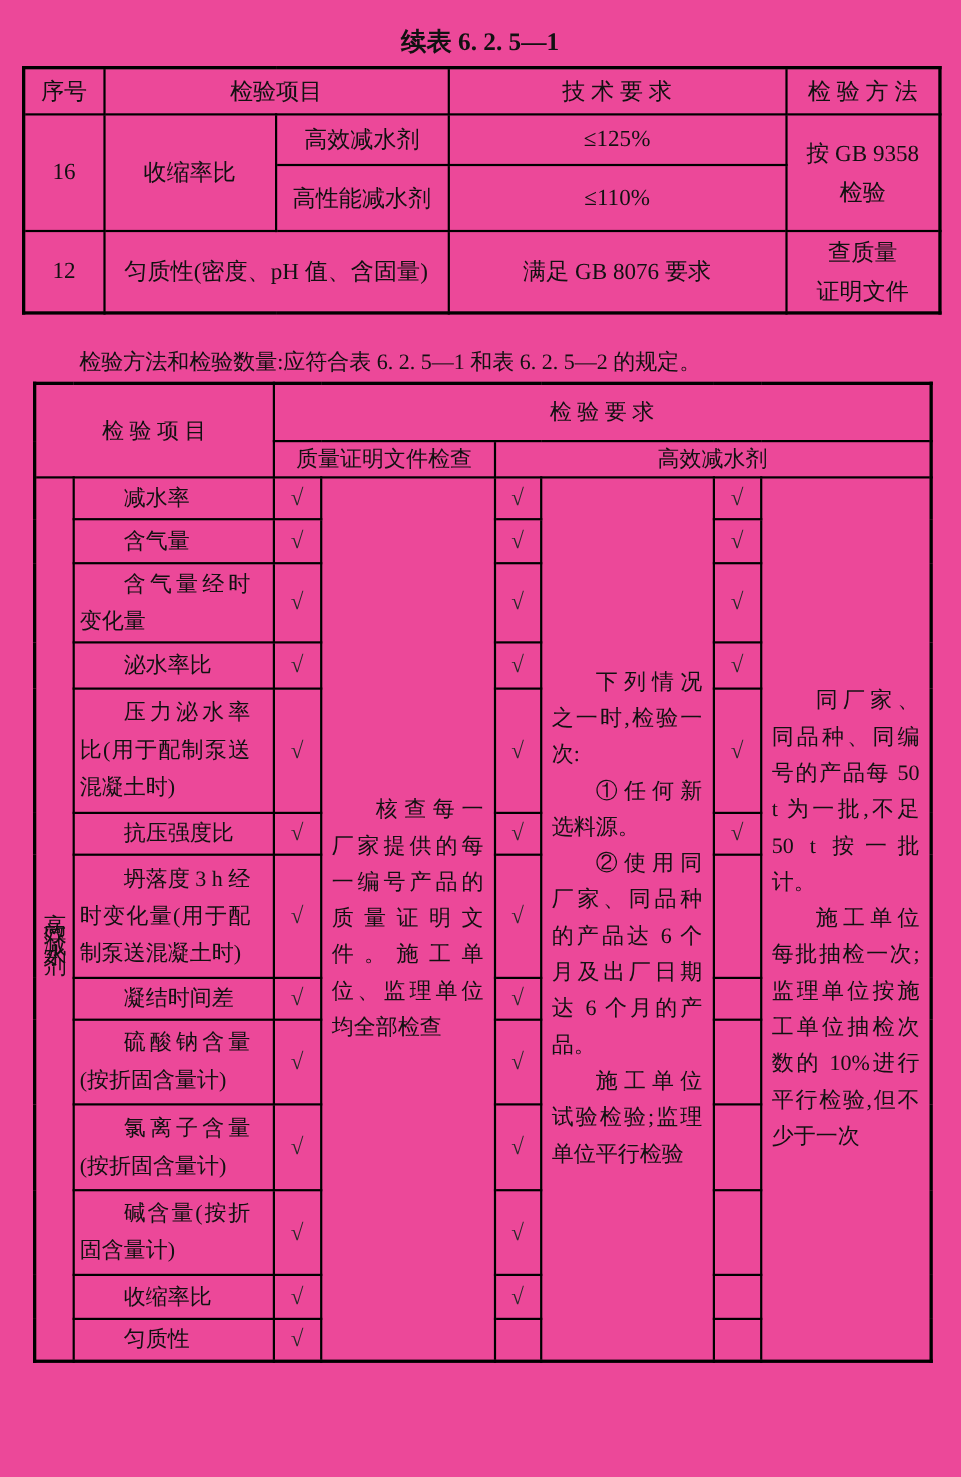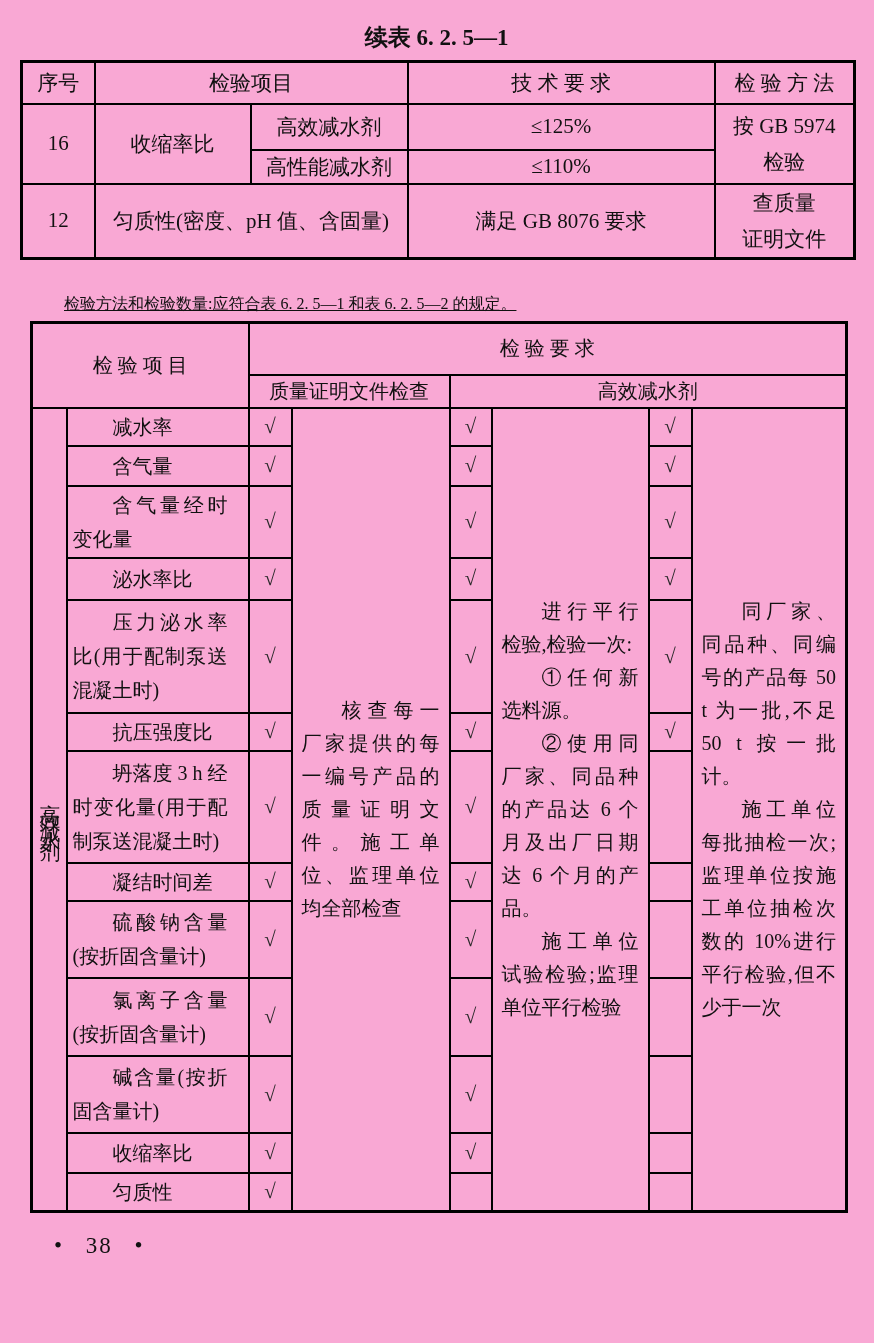--- a/index.html
+++ b/index.html
@@ -1,20 +1,20 @@
 <!DOCTYPE html>
 <html><head>
 <meta charset="utf-8">
 <style>
   html,body{margin:0;padding:0;background:#e8e8e8;}
   .page{
     position:relative;
     width:874px;height:1343px;
     margin:0 auto;
-    background:#f9a8d4;
+    background:#ec4899;
     box-sizing:border-box;
     padding:0 21px 0 20px;
     overflow:hidden;
     font-family:"Liberation Serif","DejaVu Serif",serif;
     color:#111;
   }
   
   .t1-title{
     margin:26px 0 10px 0;
     text-align:center;
@@ -23,24 +23,23 @@
   }
   .t2-title{
     margin:15px 0 9px 0;
     text-align:center;
     font-size:23px;line-height:25px;
     font-weight:bold;
   }
   
   .para{
     margin:26px 6px 0 12px;
-    font-size:16px;line-height:35px;
+    font-size:20px;line-height:35px;
     text-indent:2em;
     text-align:justify;
-    text-decoration:underline;
   }
   
   table{
     border-collapse:collapse;
     table-layout:fixed;
     border:3px solid #000;
   }
   td,th{
     border:2px solid #000;
     font-weight:normal;
@@ -114,25 +113,25 @@
         <th>检 验 方 法</th>
       </tr>
     </thead>
     <tbody>
       <tr style="height:46px">
         <td rowspan="2" class="center">16</td>
         <td rowspan="2" class="center">收缩率比</td>
         <td class="center">高效减水剂</td>
         <td class="center">≤125%</td>
         <td rowspan="2">
-          <div class="method-line">按 GB 5974</div>
+          <div class="method-line">按 GB 9358</div>
           <div class="method-line">检验</div>
         </td>
       </tr>
-      <tr style="height:34px">
+      <tr style="height:60px">
         <td class="center">高性能减水剂</td>
         <td class="center">≤110%</td>
       </tr>
       <tr style="height:75px">
         <td class="center">12</td>
         <td colspan="2" class="center">匀质性(密度、pH 值、含固量)</td>
         <td class="center">满足 GB 8076 要求</td>
         <td>
           <div class="method-line">查质量</div>
           <div class="method-line">证明文件</div>
@@ -170,21 +169,21 @@
         <td rowspan="13" class="vert">
           <div class="vtext">高效减水剂</div>
         </td>
         <td class="item">减水率</td>
         <td class="chk">√</td>
         <td rowspan="13" class="note">
           <p>核查每一厂家提供的每一编号产品的质量证明文件。施工单位、监理单位均全部检查</p>
         </td>
         <td class="chk">√</td>
         <td rowspan="13" class="note">
-          <p>进行平行检验,检验一次:</p>
+          <p>下列情况之一时,检验一次:</p>
           <p>①任何新选料源。</p>
           <p>②使用同厂家、同品种的产品达 6 个月及出厂日期达 6 个月的产品。</p>
           <p>施工单位试验检验;监理单位平行检验</p>
         </td>
         <td class="chk">√</td>
         <td rowspan="13" class="note">
           <p>同厂家、同品种、同编号的产品每 50 t 为一批,不足 50 t 按一批计。</p>
           <p>施工单位每批抽检一次;监理单位按施工单位抽检次数的 10%进行平行检验,但不少于一次</p>
         </td>
       </tr>
@@ -256,15 +255,14 @@
       </tr>
       <tr style="height:37px">
         <td class="item">匀质性</td>
         <td class="chk">√</td>
         <td class="chk"></td>
         <td class="chk"></td>
       </tr>
     </tbody>
   </table>
 
-  <div class="pageno">• 38 •</div>
 
 </div>
 
 </body></html>

